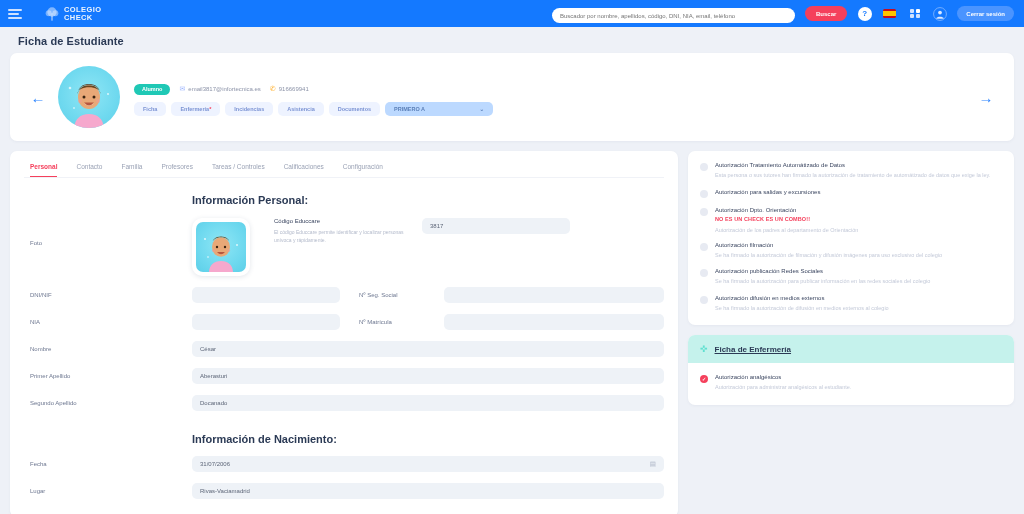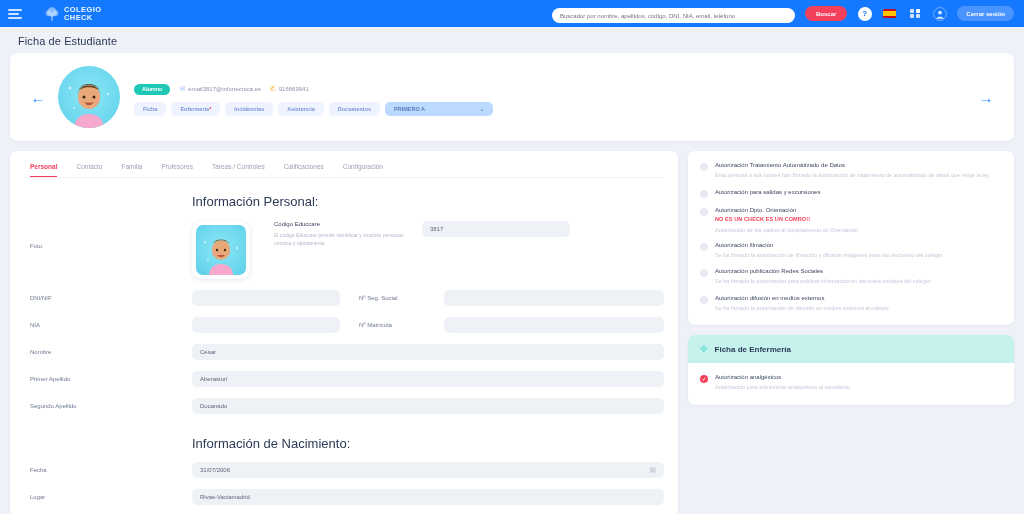--- a/index.html
+++ b/index.html
@@ -55,21 +55,21 @@
   .grid-ico span { width:4px;height:4px;background:#cfe2ff;border-radius:1px; }
   .grid-ico span:nth-child(2){ background:#fff; }
   .btn-logout {
     height:15px;padding:0 9px;border:none;border-radius:8px;
     background:#4a94ff;color:#fff;font-size:6px;font-weight:700;cursor:pointer;
     font-family:"Liberation Sans", sans-serif;
   }
 
   
   .page { padding: 6px 10px 0 10px; }
-  .page-title { font-size:11px; font-weight:400; color:#2b3a55; margin: 2px 0 6px 8px; letter-spacing:.1px;}
+  .page-title { font-size:11px; font-weight:700; color:#2b3a55; margin: 2px 0 6px 8px; letter-spacing:.1px;}
 
   
   .student-card {
     background:#fff; border-radius:7px; height:88px;
     display:flex; align-items:center; padding: 0 14px;
     box-shadow: 0 1px 3px rgba(40,60,100,.05);
   }
   .nav-arrow { color:#2f86ff; font-size:15px; cursor:pointer; width:28px; text-align:center; user-select:none; }
   .avatar-lg {
     width:62px;height:62px;border-radius:50%;
@@ -101,21 +101,21 @@
   .columns { display:flex; gap:10px; margin-top:10px; align-items:flex-start; }
   .col-left { flex:1; background:#fff; border-radius:7px; padding: 10px 14px 0 14px; min-height:366px; box-shadow:0 1px 3px rgba(40,60,100,.05);}
   .col-right { width:326px; display:flex; flex-direction:column; gap:10px; }
 
   
   .tabs { display:flex; gap:19px; padding: 2px 6px 0 6px; border-bottom:1px solid #f0f2f7; }
   .tab { font-size:6.5px; color:#9aa2b5; padding-bottom:6px; cursor:pointer; white-space:nowrap; }
   .tab.active { color:#f5405c; font-weight:600; border-bottom:1.5px solid #f5405c; }
 
   
-  .section-title { font-size:13px; font-weight:400; color:#2b3a55; margin: 16px 0 0 168px; }
+  .section-title { font-size:11px; font-weight:700; color:#2b3a55; margin: 16px 0 0 168px; }
   .frow { display:flex; align-items:center; margin-top:11px; }
   .flabel { width:168px; font-size:6px; color:#6e7891; padding-left:6px; flex:none; }
   .finput {
     flex:1; height:16px; background:#eef2f7; border-radius:5px; border:none;
     font-size:6px; color:#5d6678; padding: 0 8px; outline:none;
     font-family:"Liberation Sans", sans-serif;
   }
   .finput.half { flex:none; width:148px; }
   .fspacer { width:19px; flex:none; }
   .flabel2 { width:85px; font-size:6px; color:#6e7891; flex:none; }
@@ -132,21 +132,21 @@
   .date-wrap { flex:1; position:relative; display:flex; align-items:center; }
   .cal-ico { position:absolute; right:8px; font-size:6.5px; color:#aeb6c7; }
 
   
   .panel { background:#fff; border-radius:7px; overflow:hidden; box-shadow:0 1px 3px rgba(40,60,100,.05); }
   .panel-head { display:flex; align-items:center; gap:7px; padding:9px 12px; }
   .panel-head.pink { background:#fde3e6; }
   .panel-head.teal { background:#c5f2ec; }
   .panel-title { font-size:8px; font-weight:700; }
   .panel-head.pink .panel-title { color:#f5405c; }
-  .panel-head.teal .panel-title { color:#2b3a55; }
+  .panel-head.teal .panel-title { color:#2b3a55;text-decoration:underline; }
   .shield {
     width:10px;height:11px;background:#8fb8ff;
     clip-path: polygon(50% 0%, 100% 18%, 100% 62%, 50% 100%, 0% 62%, 0% 18%);
     display:flex;align-items:center;justify-content:center;color:#fff;font-size:6px;
   }
   .cross-ic { color:#5fe0d0; font-size:9px; }
   .panel-body { padding: 11px 12px 13px 12px; }
   .chk-row { display:flex; gap:7px; margin-bottom:9px; }
   .chk-row:last-child { margin-bottom:0; }
   .chk {

